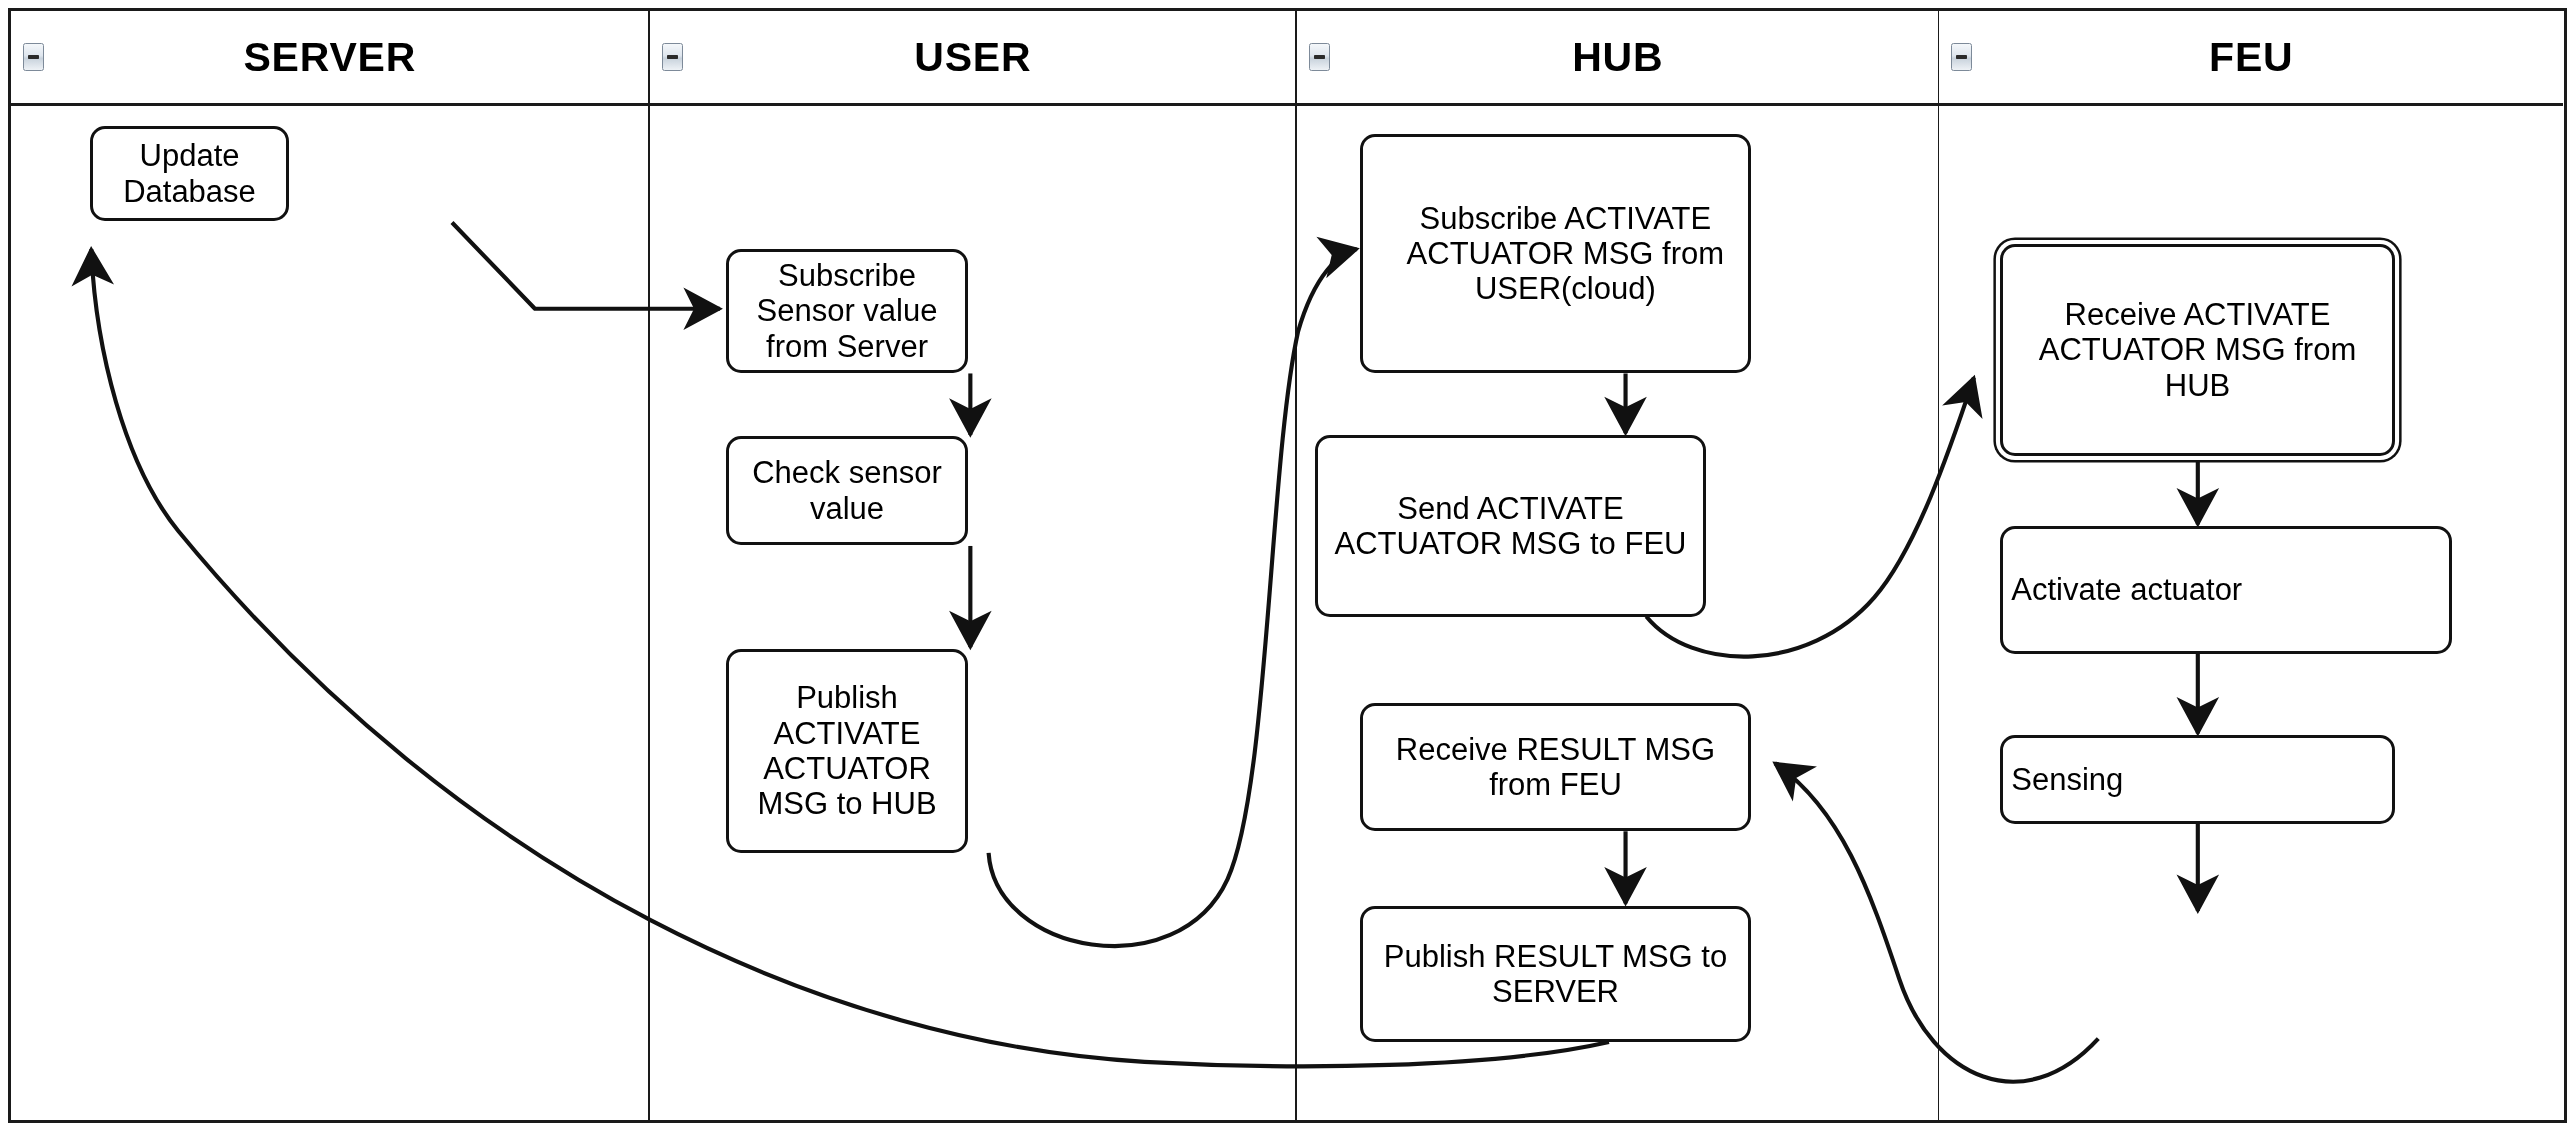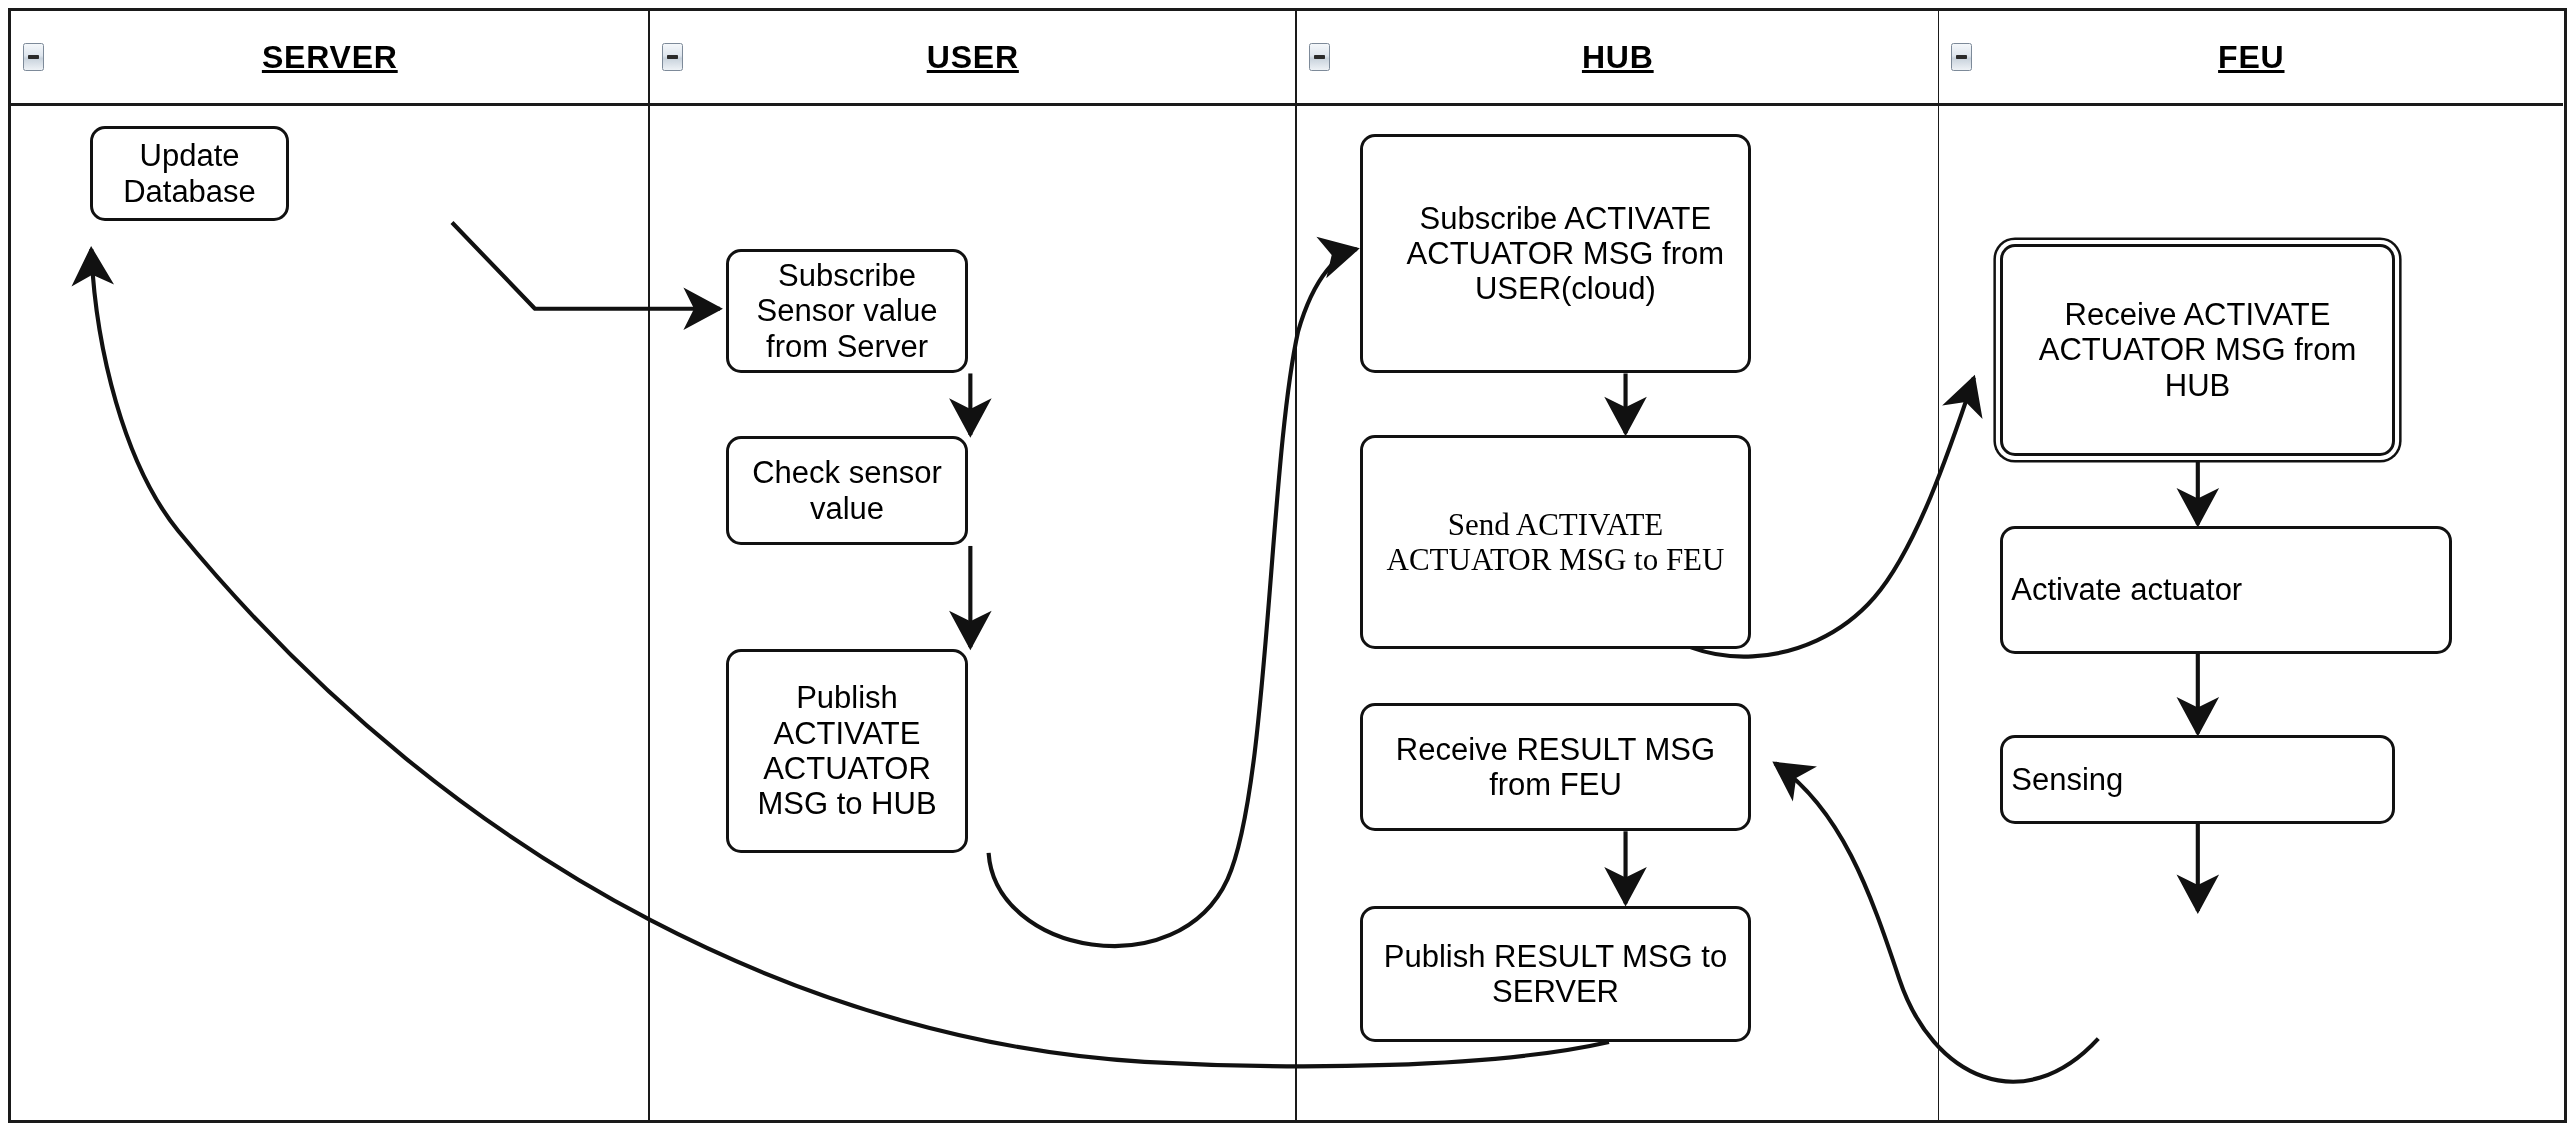--- a/index.html
+++ b/index.html
@@ -8,22 +8,22 @@
   #stage{position:relative;width:2576px;height:1145px;background:#ffffff;overflow:hidden;}
 
   
   .pool{position:absolute;left:8.3px;top:8.3px;width:2559px;height:1115px;
         border:3.3px solid #1a1a1a;box-sizing:border-box;background:#ffffff;}
 
   .lane-head{position:absolute;top:0;height:95px;box-sizing:border-box;
              border-right:2.5px solid #1a1a1a;border-bottom:3.3px solid #1a1a1a;
              display:flex;align-items:center;justify-content:center;background:#fff;}
   .lane-head.last{border-right:none;}
-  .lane-head .title{font-size:32px;font-weight:bold;color:#000;letter-spacing:0.8px;
-                    font-family:"Liberation Sans",sans-serif;text-decoration:underline;}
+  .lane-head .title{font-size:41px;font-weight:bold;color:#000;letter-spacing:0.8px;
+                    font-family:"Liberation Sans",sans-serif;}
 
   .lane-body{position:absolute;top:95px;bottom:0;box-sizing:border-box;
              border-right:2.5px solid #1a1a1a;background:#fff;}
   .lane-body.last{border-right:none;}
 
   
   .collapse-btn{position:absolute;left:11.6px;top:31.5px;width:21.6px;height:28px;
                 box-sizing:border-box;border:0.8px solid #7d8a99;border-radius:2.5px;
                 background:linear-gradient(180deg,#f4f7fa 0%,#dfe6ee 45%,#c8d2dc 55%,#eef2f6 100%);
                 display:flex;align-items:center;justify-content:center;cursor:pointer;}
@@ -127,21 +127,21 @@
   </div>
 
   <div class="node" style="left:726px;top:649px;width:242px;height:204px;">
     <span>Publish ACTIVATE ACTUATOR MSG to HUB</span>
   </div>
 
   <div class="node" style="left:1360px;top:134px;width:391px;height:239px;padding-left:28px;">
     <span>Subscribe ACTIVATE ACTUATOR MSG from USER(cloud)</span>
   </div>
 
-  <div class="node" style="left:1360px;top:435px;width:391px;height:214px;font-family:Liberation Serif, serif;">
+  <div class="node" style="left:1315px;top:435px;width:391px;height:182px;">
     <span>Send ACTIVATE ACTUATOR MSG to FEU</span>
   </div>
 
   <div class="node" style="left:1360px;top:703px;width:391px;height:128px;">
     <span>Receive RESULT MSG from FEU</span>
   </div>
 
   <div class="node" style="left:1360px;top:906px;width:391px;height:136px;">
     <span>Publish RESULT MSG to SERVER</span>
   </div>

